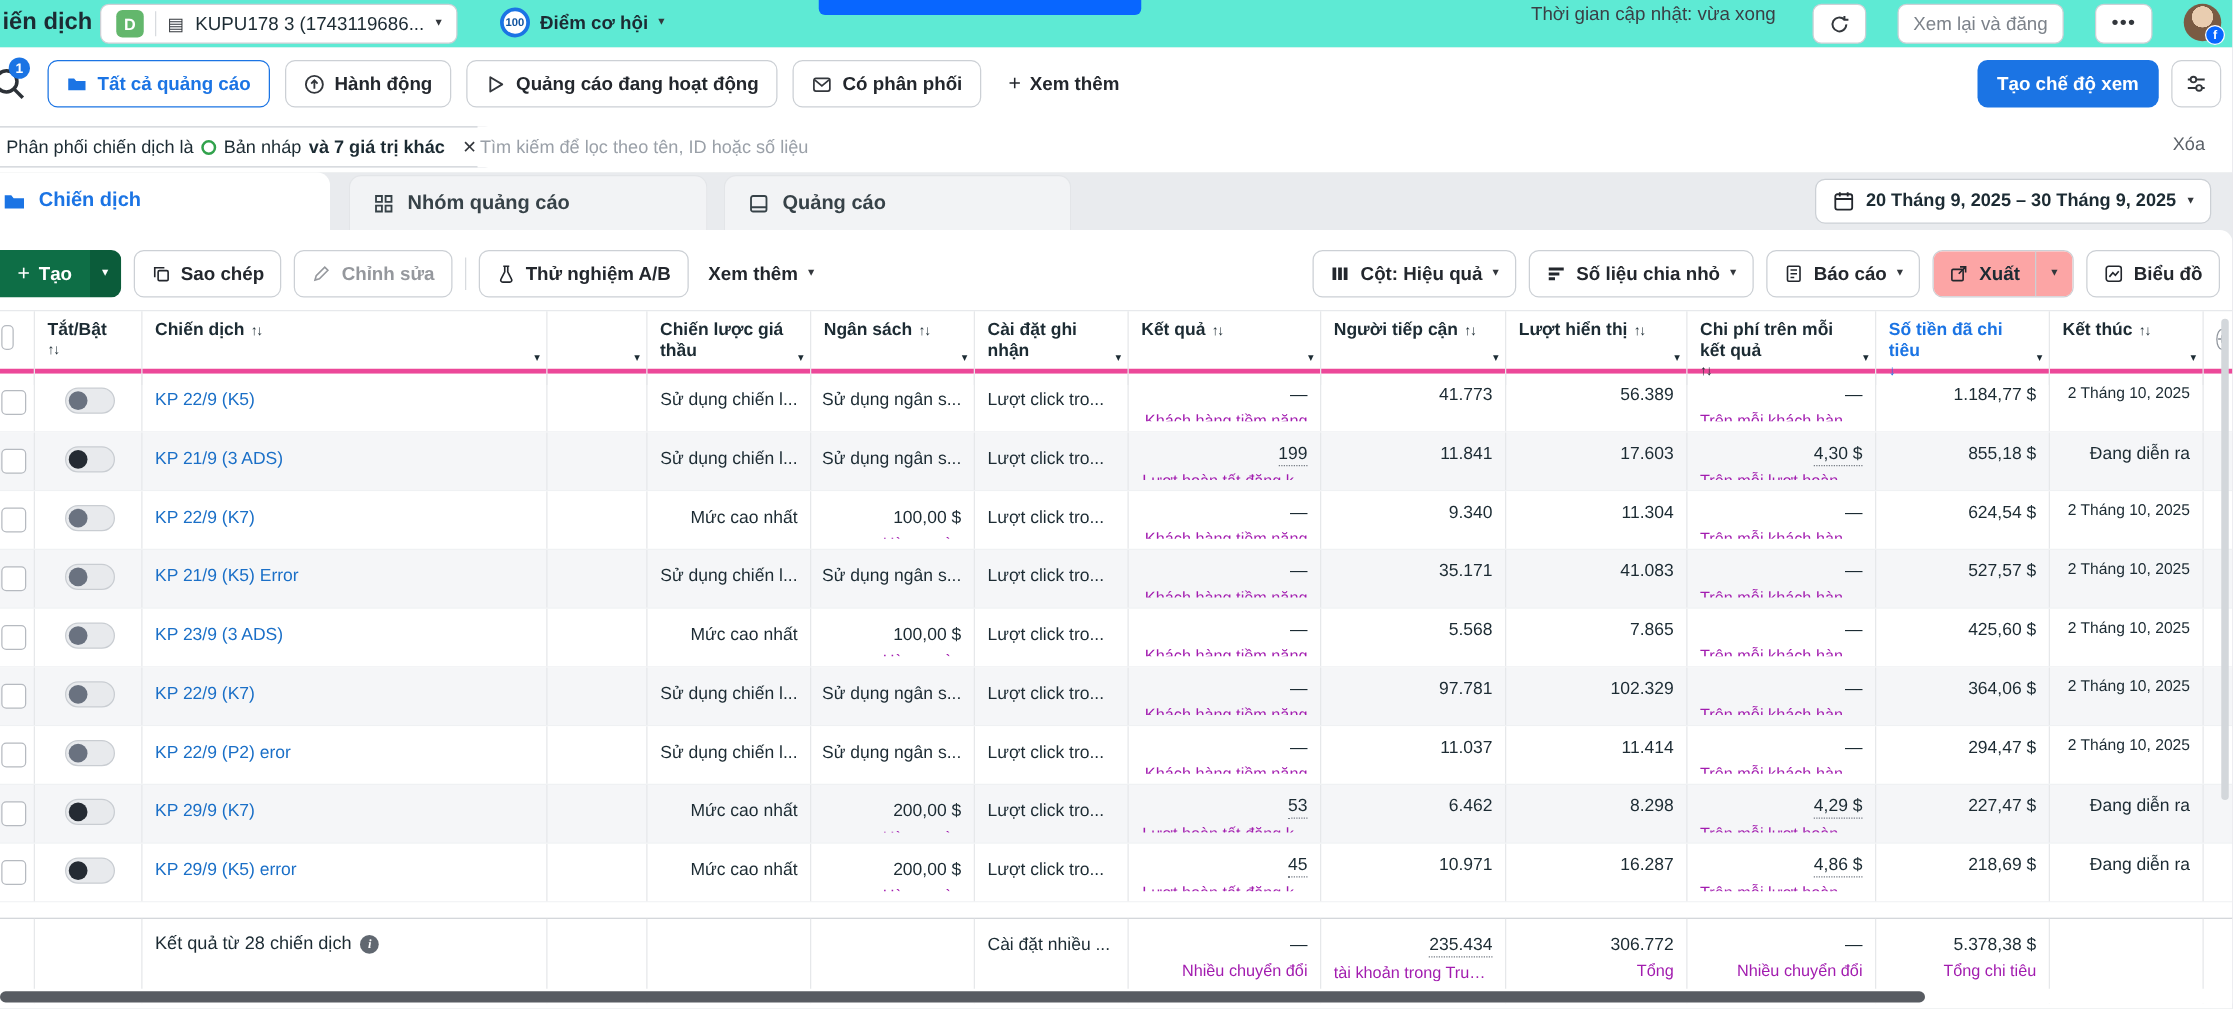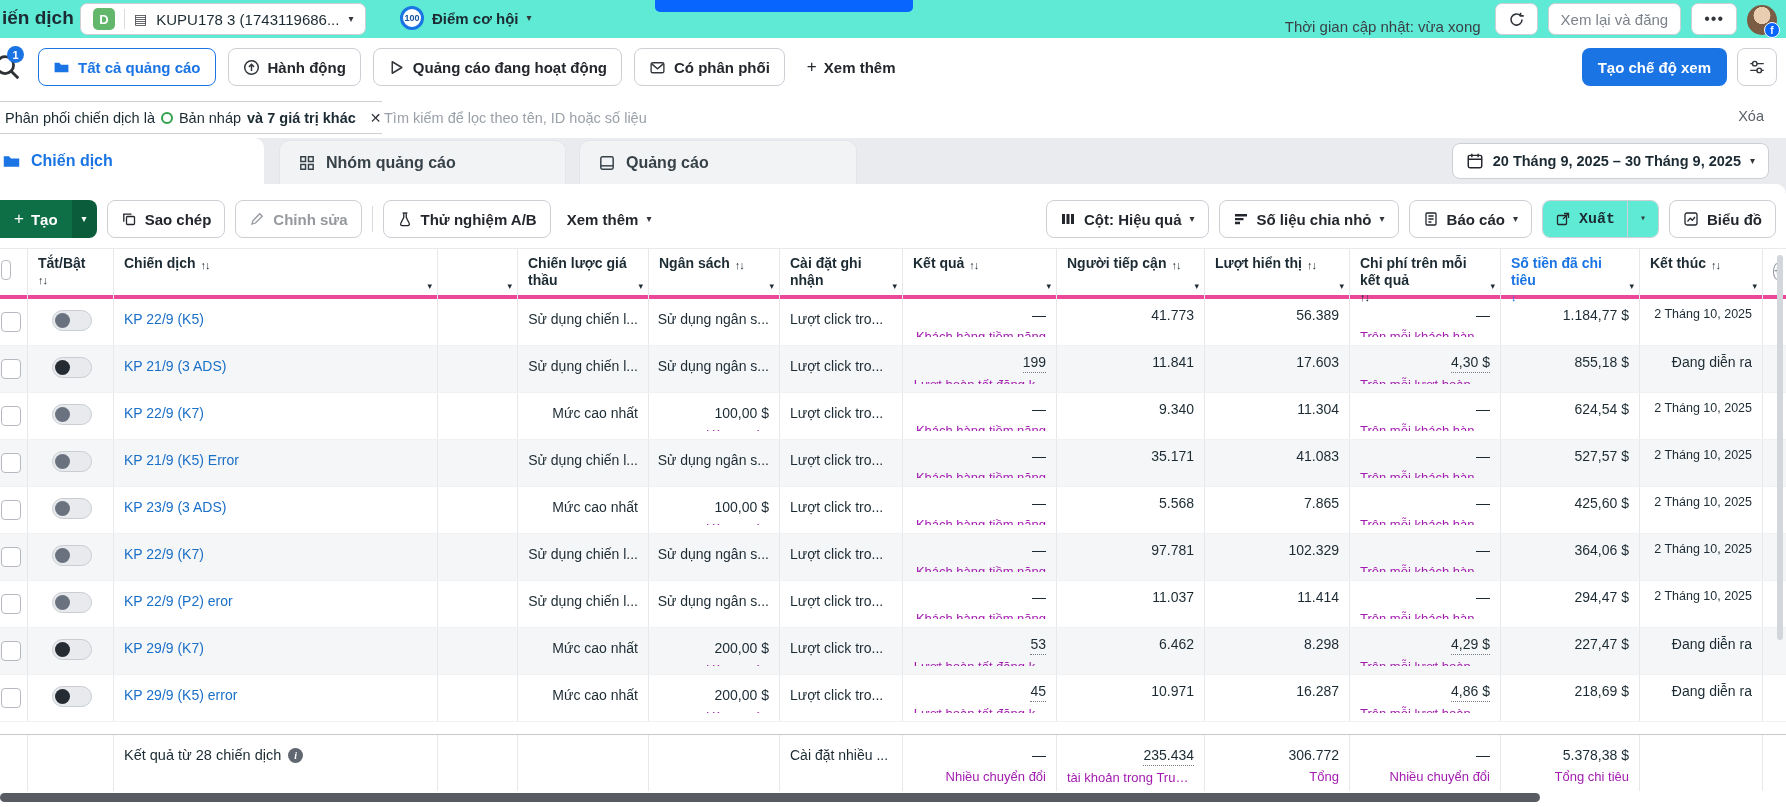--- a/index.html
+++ b/index.html
@@ -12,21 +12,21 @@
   .pagetitle{position:absolute;left:2px;top:7px;font-size:19px;font-weight:700;white-space:nowrap;}
   .accountsel{position:absolute;left:80px;top:3px;height:30px;background:#fff;border:1px solid #ccd0d5;border-radius:7px;display:flex;align-items:center;gap:9px;padding:0 12px;cursor:pointer;}
   .dbadge{width:22px;height:22px;background:#63b76c;color:#fff;border-radius:5px;font-weight:700;font-size:13px;display:flex;align-items:center;justify-content:center;}
   .vsep{width:1px;height:20px;background:#d8dbdf;}
   .bpicon{font-size:14px;color:#33373c;}
   .accname{font-size:15px;}
   .caret{font-size:10px;color:#33373c;line-height:1;}
   .oppscore{position:absolute;left:400px;top:6px;display:flex;align-items:center;gap:8px;}
   .oppbadge{width:24px;height:24px;border-radius:50%;border:3px solid #1b74e4;background:#fff;color:#1456a0;font-size:9px;font-weight:700;display:flex;align-items:center;justify-content:center;box-sizing:border-box;}
   .opplabel{font-weight:700;font-size:15px;}
-  .topright{position:absolute;right:9px;top:3px;height:32px;display:flex;align-items:flex-end;gap:10px;}
+  .topright{position:absolute;right:9px;top:3px;height:32px;display:flex;align-items:flex-start;gap:25px;}
   .updated{color:#3a3f45;font-size:15px;margin-right:4px;white-space:nowrap;}
   .tbtn{height:32px;background:#fff;border:1px solid #ccd0d5;border-radius:7px;display:flex;align-items:center;justify-content:center;padding:0 12px;cursor:pointer;box-sizing:border-box;}
   .tbtn.muted{color:#7c828a;font-size:15px;}
   .moretxt{font-size:16px;letter-spacing:1px;color:#33373c;}
   .avatar{width:30px;height:30px;border-radius:50%;position:relative;background:radial-gradient(circle at 50% 35%,#e9cdb0 0 34%,#7a5b43 35% 100%);}
   .fbbadge{position:absolute;right:-3px;bottom:-3px;width:14px;height:14px;border-radius:50%;background:#0866ff;color:#fff;font-size:10px;font-weight:700;display:flex;align-items:center;justify-content:center;border:1px solid #fff;}
   
   .filterbar{position:absolute;left:0;top:38px;width:100%;height:58px;background:#fff;border-bottom:1px solid #e7e9ec;}
   .searchwrap{position:absolute;left:-8px;top:14px;width:34px;height:34px;}
   .searchbadge{position:absolute;right:2px;top:-6px;width:17px;height:17px;border-radius:50%;background:#1b74e4;color:#fff;font-size:11px;font-weight:700;display:flex;align-items:center;justify-content:center;}
@@ -62,21 +62,21 @@
   .tleft{position:absolute;left:0;top:16px;display:flex;align-items:center;gap:10px;}
   .createbtn{display:flex;height:38px;border-radius:0 8px 8px 0;overflow:hidden;cursor:pointer;}
   .createmain{background:#0e6e46;color:#fff;display:flex;align-items:center;gap:7px;padding:0 14px;font-size:15px;font-weight:600;}
   .createcaret{background:#0b5c3a;color:#fff;display:flex;align-items:center;padding:0 10px;}
   .wbtn{height:38px;background:#fff;border:1px solid #ccd0d5;border-radius:8px;display:flex;align-items:center;gap:8px;padding:0 13px;font-size:15px;font-weight:600;color:#23272d;cursor:pointer;box-sizing:border-box;white-space:nowrap;}
   .wbtn.disabled{color:#95989d;}
   .tdivider{width:1px;height:26px;background:#d8dbdf;}
   .textbtn{display:flex;align-items:center;gap:8px;font-size:15px;font-weight:600;color:#23272d;cursor:pointer;padding:0 6px;}
   .tright{position:absolute;right:10px;top:16px;display:flex;align-items:center;gap:10px;}
   .splitbtn{display:flex;height:38px;border:1px solid #ccd0d5;border-radius:8px;overflow:hidden;box-sizing:border-box;}
-  .splitbtn .seg{display:flex;align-items:center;gap:8px;padding:0 12px;font-size:15px;font-weight:600;cursor:pointer;background:#5eead4;font-family:Liberation Mono, monospace;}
+  .splitbtn .seg{display:flex;align-items:center;gap:8px;padding:0 12px;font-size:15px;font-weight:600;cursor:pointer;background:#fca5a5;}
   .splitbtn .seg+.seg{border-left:1px solid #ccd0d5;}
   
   .trow{display:grid;grid-template-columns:28px 86px 324px 80px 131px 131px 123px 154px 148px 145px 151px 139px 123px 23px;}
   .thead{height:46px;border-bottom:4px solid #ec4899;border-top:1px solid #e7e9ec;}
   .hcell{position:relative;border-right:1px solid #e6e8ea;padding:6px 16px 4px 10px;font-weight:700;font-size:14px;line-height:1.2;display:flex;flex-wrap:wrap;align-content:flex-start;gap:2px 5px;box-sizing:border-box;cursor:pointer;}
   .hcell:last-child{border-right:none;}
   .sort{font-size:11px;letter-spacing:-1px;color:#1c2b33;align-self:flex-end;}
   .hcaret{position:absolute;right:5px;bottom:16px;font-size:9px;color:#1c2b33;}
   .blue{color:#1b74e4 !important;}
   .addcol{width:17px;height:17px;border:1.4px solid #8d939b;color:#8d939b;border-radius:50%;font-size:12px;display:flex;align-items:center;justify-content:center;margin-top:8px;box-sizing:border-box;}

